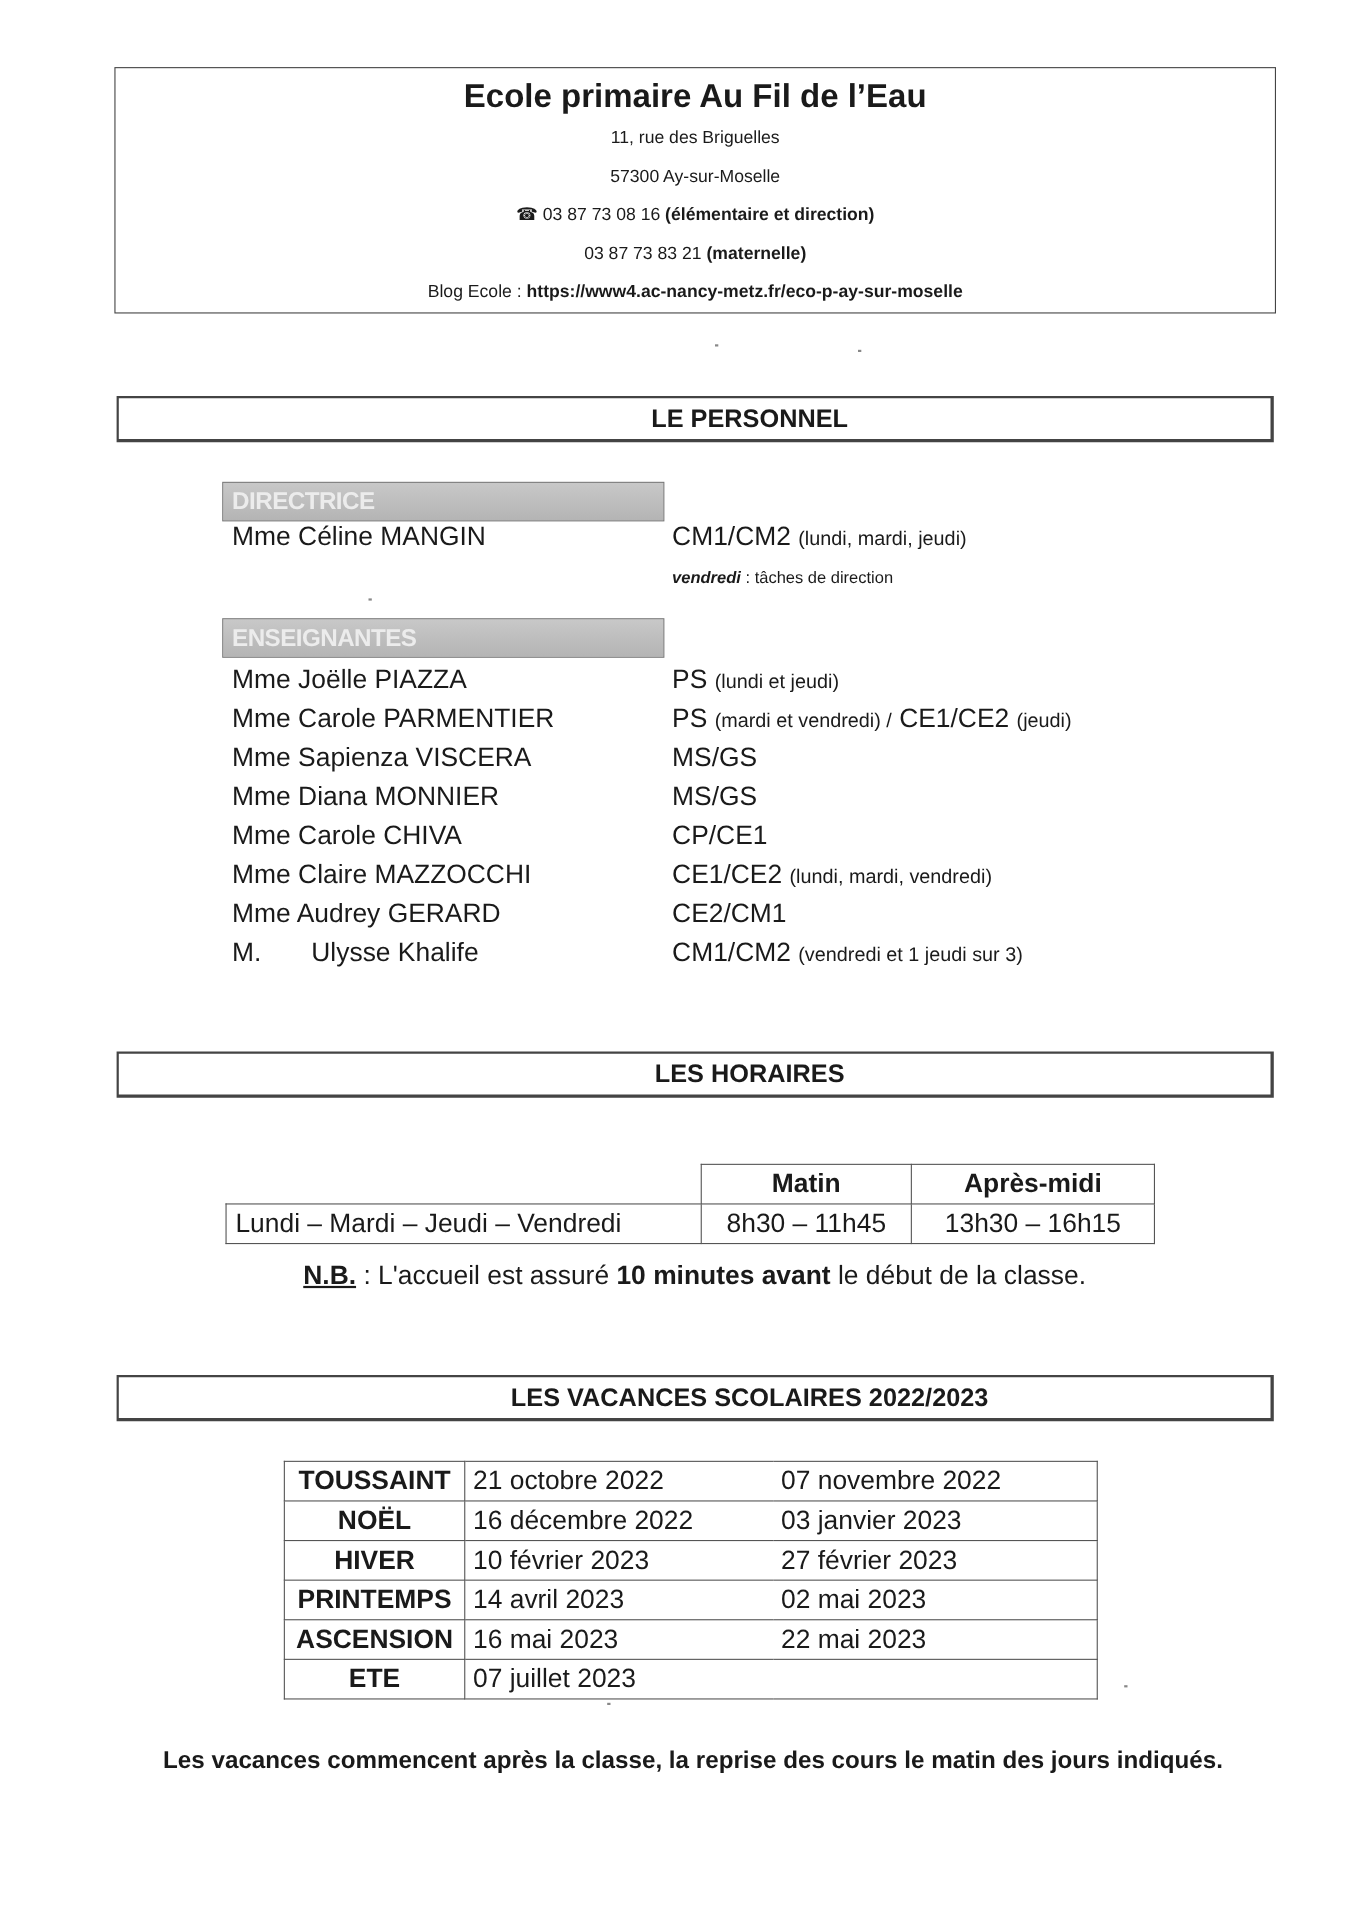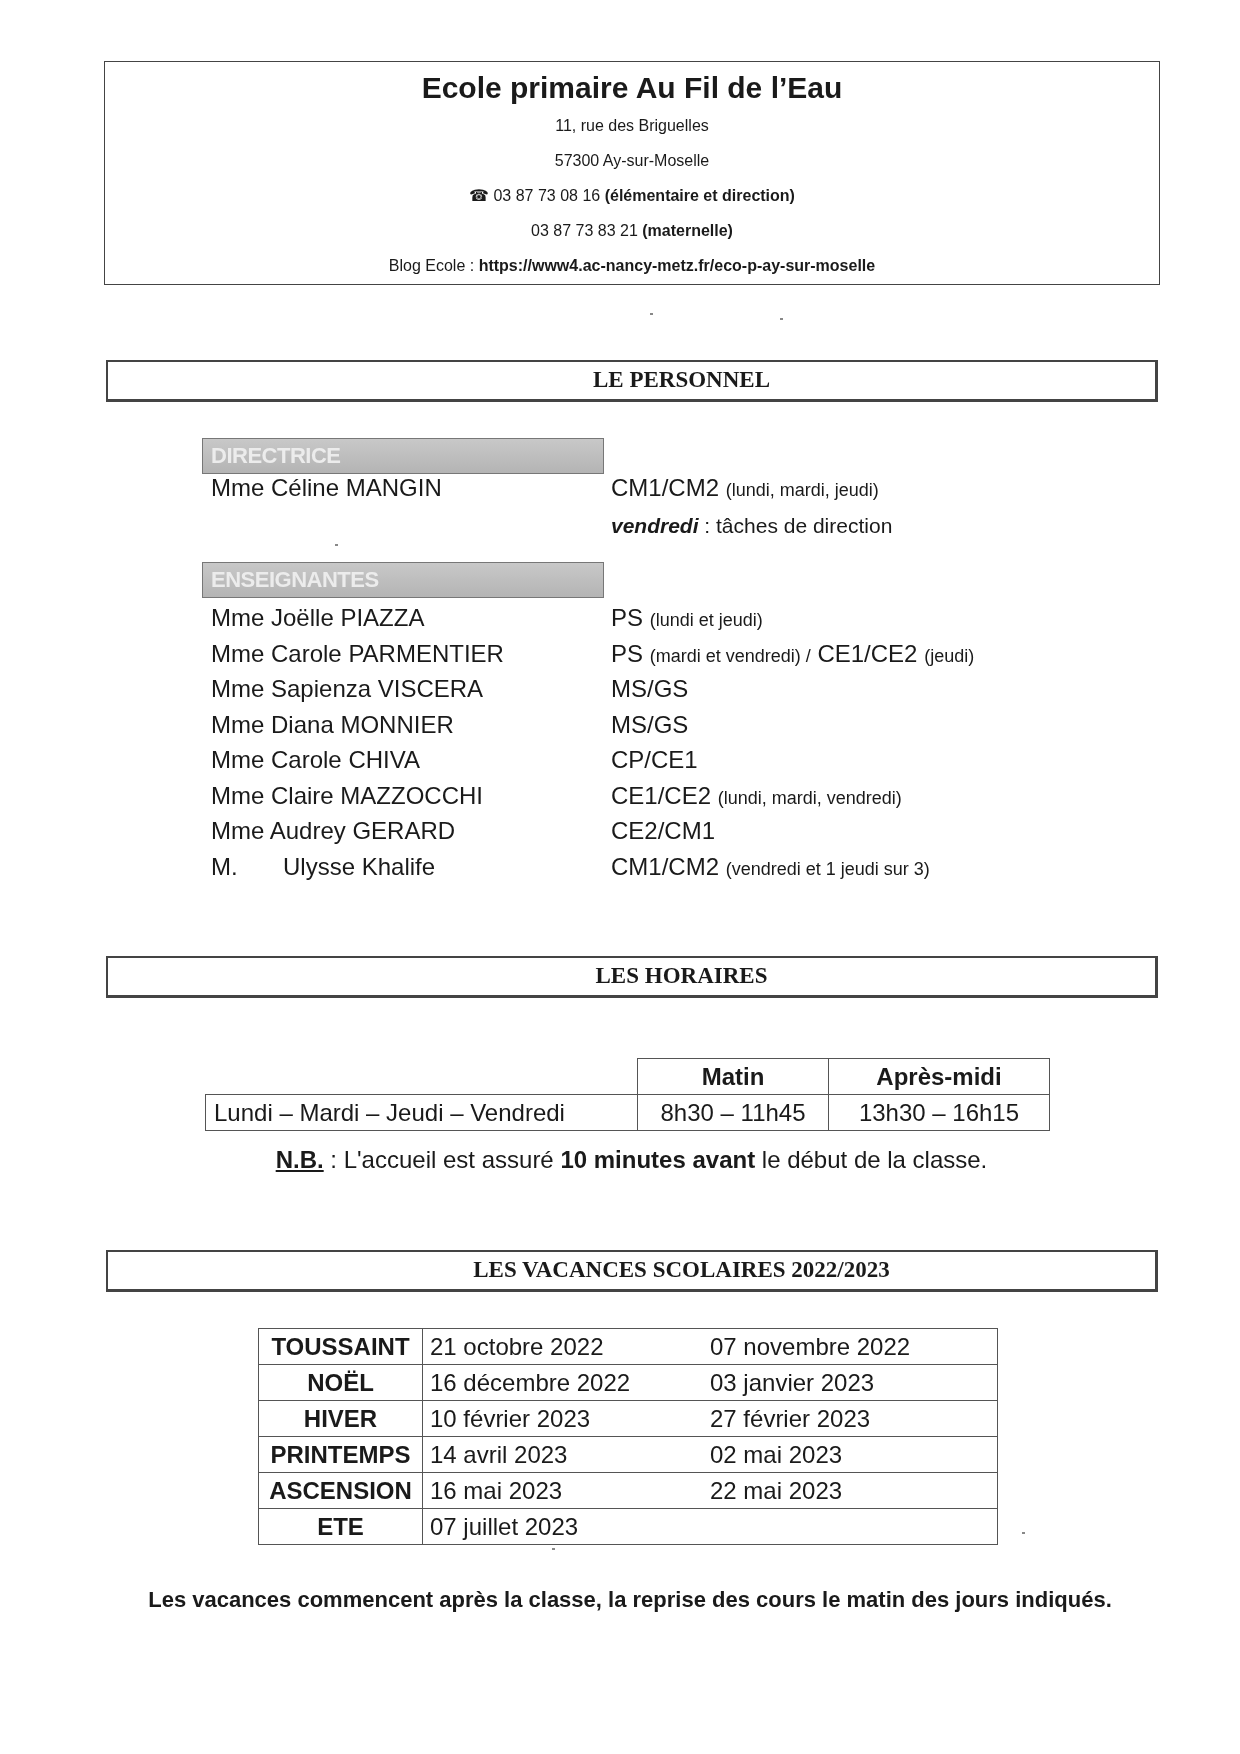--- a/index.html
+++ b/index.html
@@ -12,40 +12,40 @@
     border: 1px solid #444; box-sizing: border-box; text-align: center;
   }
   .header-box .title { font-size: 30px; font-weight: bold; margin-top: 6px; line-height: 40px; }
   .header-box .line { font-size: 16px; line-height: 35px; }
   .header-box b { font-weight: bold; }
 
   .section-bar {
     position: absolute; left: 106px; width: 1052px; height: 42px;
     border: 2px solid #444; border-right-width: 3px; border-bottom-width: 3px;
     box-sizing: border-box; text-align: center; font-weight: bold; font-size: 23px;
-    line-height: 36px; padding-left: 100px; font-family: Liberation Serif, serif;
+    line-height: 36px; padding-left: 100px;
   }
 
   .role-label {
     position: absolute; left: 202px; width: 402px; height: 36px;
     background: linear-gradient(180deg, #c8c8c8, #b4b4b4);
     border: 1px solid #777; box-sizing: border-box;
     color: #ececec; font-weight: bold; font-size: 22px; line-height: 34px;
     padding-left: 8px; letter-spacing: -0.5px;
   }
 
   .staff-row {
     position: absolute; left: 211px; width: 900px; height: 36px;
     font-size: 24px; line-height: 36px;
   }
   .staff-row .name { position: absolute; left: 0; }
   .staff-row .class { position: absolute; left: 400px; white-space: nowrap; }
   .staff-row .class small { font-size: 18px; }
   .staff-row .name .civ { display: inline-block; width: 72px; }
-  .sub-note { position: absolute; left: 611px; font-size: 21px; line-height: 26px; }
+  .sub-note { position: absolute; left: 611px; font-size: 15px; line-height: 26px; }
   .sub-note i { font-weight: bold; }
 
   .hours-table {
     position: absolute; left: 205px; top: 1058px; border-collapse: collapse;
     font-size: 24px;
   }
   .hours-table td, .hours-table th {
     border: 1.5px solid #555; height: 35px; padding: 0 10px; text-align: center; white-space: nowrap;
   }
   .hours-table th { font-weight: bold; }

